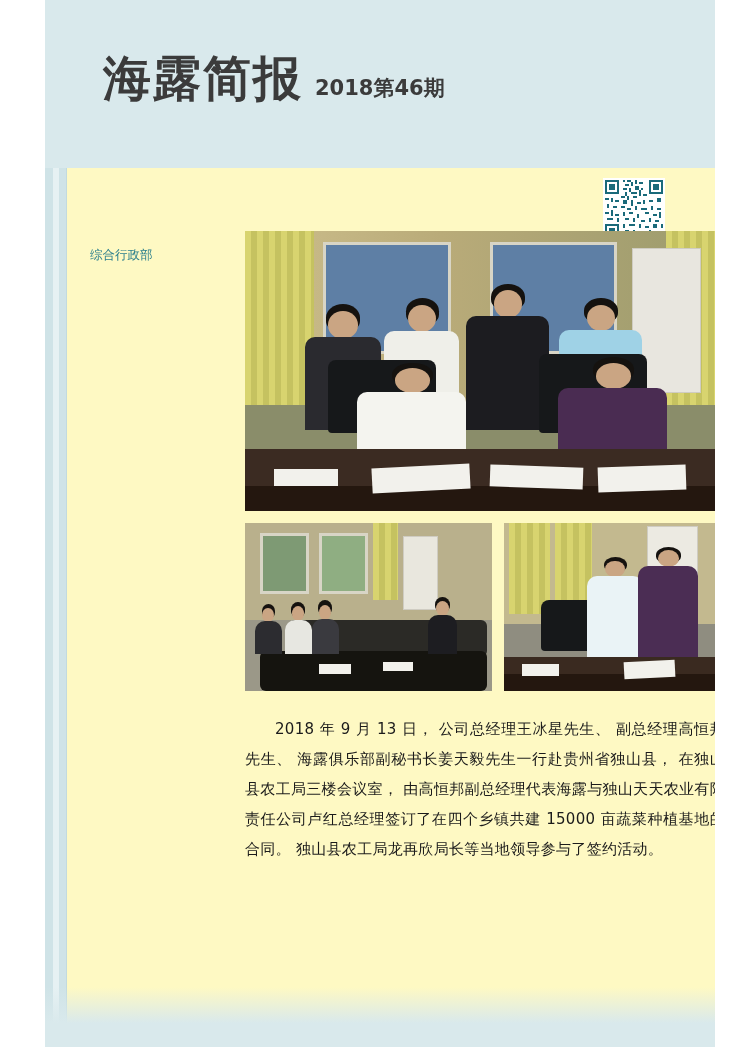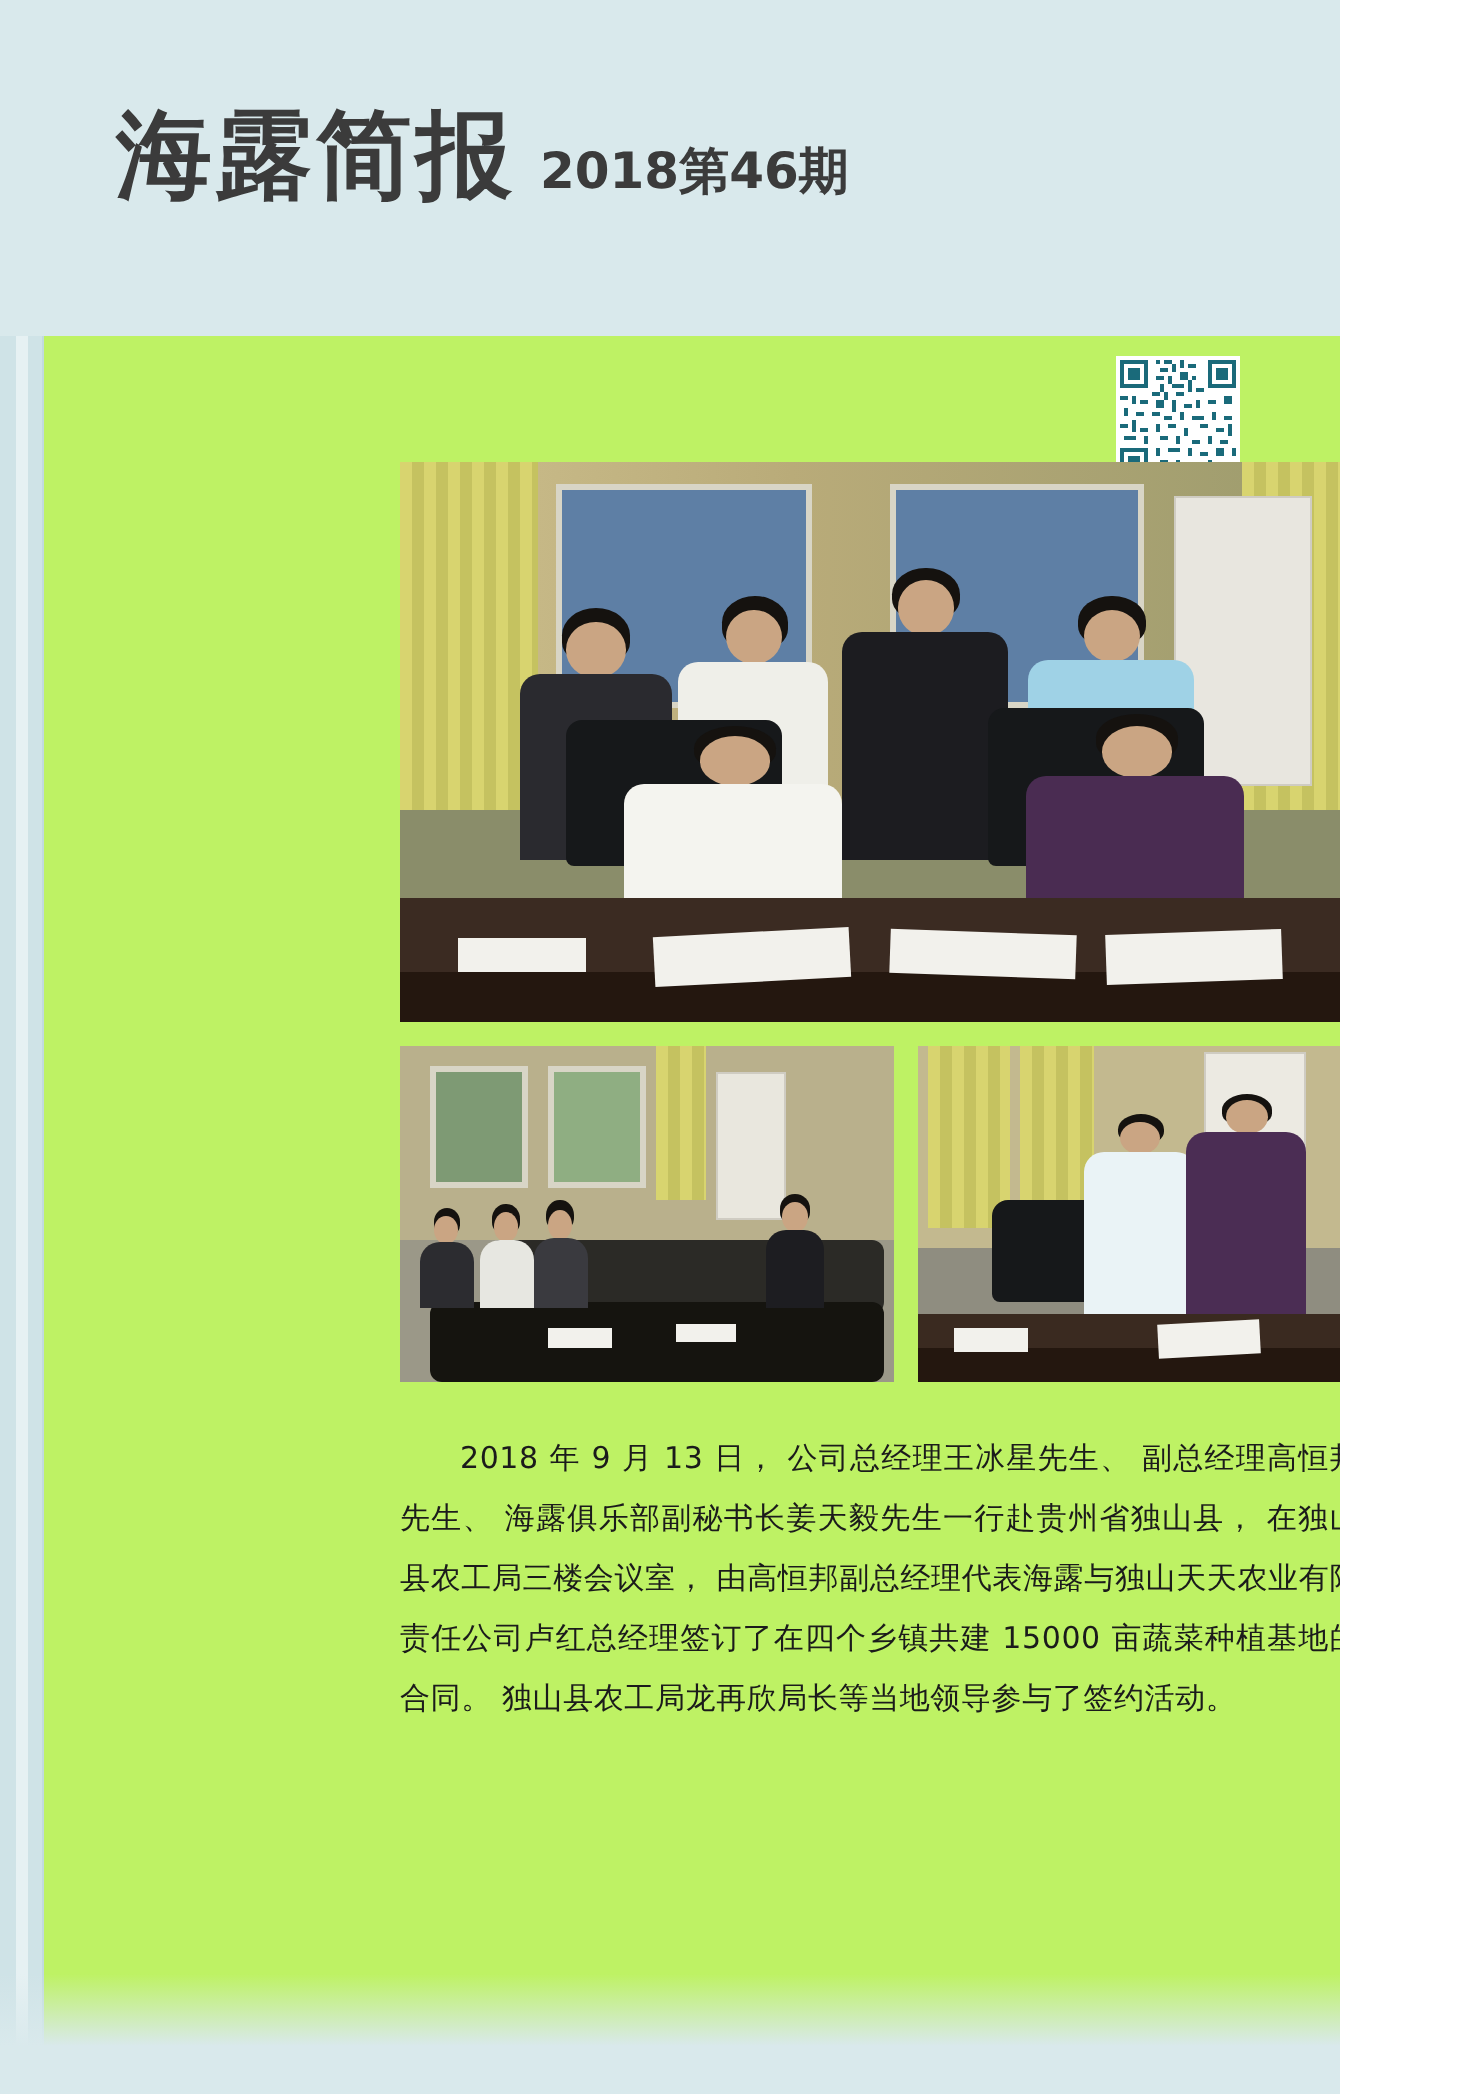--- a/index.html
+++ b/index.html
@@ -8,22 +8,23 @@
     width: 740px;
     height: 1047px;
     background: #ffffff;
     font-family: "DejaVu Sans", "Liberation Sans", sans-serif;
     overflow: hidden;
   }
   .page {
     position: relative;
     width: 670px;
     height: 1047px;
-    background: #bef264;
-    overflow: hidden;
+    background: #fef9c3;
+    overflow: hidden;
+    margin-left: 45px;
   }
   
   .left-band {
     position: absolute;
     left: 0; top: 0;
     width: 22px; height: 1047px;
     background: #cfe3e7;
     border-right: 1px solid #c2dade;
   }
   .left-band-inner {
@@ -48,21 +49,21 @@
   .masthead .title {
     font-family: "DejaVu Sans", "Liberation Sans", sans-serif;
     font-size: 48px;
     font-weight: bold;
     color: #3b3b3b;
     letter-spacing: 2px;
     line-height: 1;
   }
   .masthead .issue {
     font-family: "DejaVu Sans", "Liberation Sans", sans-serif;
-    font-size: 25px;
+    font-size: 21px;
     font-weight: bold;
     color: #3b3b3b;
     margin-left: 12px;
     letter-spacing: 0px;
     line-height: 1;
   }
   
   .qr {
     position: absolute;
     right: 50px; top: 178px;
@@ -252,20 +253,21 @@
           <rect x="27" y="27" width="2" height="1"></rect>
         <rect x="10" y="29" width="3" height="1"></rect>
           <rect x="17" y="29" width="2" height="1"></rect>
           <rect x="22" y="29" width="2" height="1"></rect>
         <rect x="26" y="29" width="1" height="1"></rect>
       </g>
     </svg>
   </div>
 
   <div class="meta">
+    <div class="dept">综合行政部</div>
   </div>
 
   <div class="photos">
 
     <div class="photo-main">
       <div class="scene">
         <div class="wall2"></div>
         <div class="curtain" style="left:0;"></div>
         <div class="curtain" style="left:86%;"></div>
         <div class="window-blue" style="left:16%; top:4%; width:26%; height:40%;"></div>

